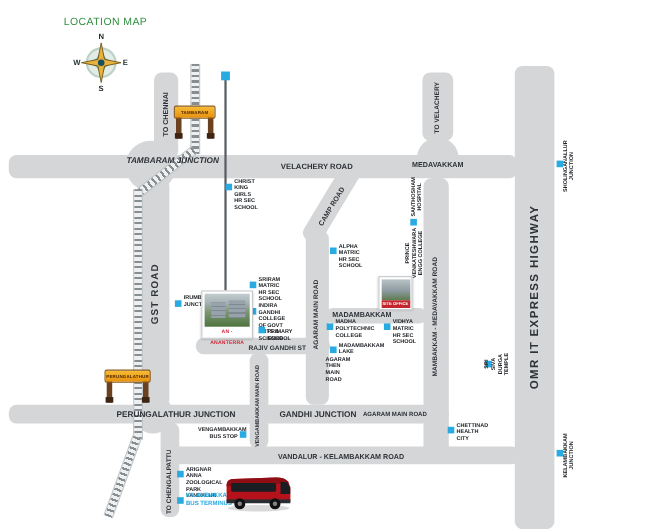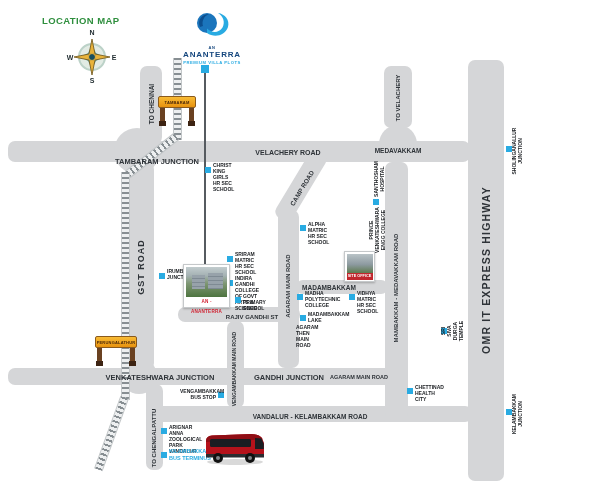--- a/index.html
+++ b/index.html
@@ -36,21 +36,21 @@
   #site-photo{position:relative;width:100%;height:30px;overflow:hidden;
      background:linear-gradient(180deg,#c2ccce 0%,#a5b2b4 28%,#7e9673 55%,#4e7440 100%);}
   .bldg{position:absolute;background:repeating-linear-gradient(180deg,#97a2aa 0 3px,#7e8a93 3px 4px);}
   #site-caption{width:100%;height:9px;color:#d11f2f;font-size:4.6px;font-weight:bold;
                 text-align:center;line-height:10px;letter-spacing:.2px;}
   #office-frame{position:absolute;left:344px;top:251px;width:31px;height:31px;background:#fff;
                 border:1px solid #c5c8ca;box-shadow:0 1px 2px rgba(0,0,0,.25);z-index:5;padding:1.5px;box-sizing:border-box;}
   #office-photo{width:100%;height:19px;background:linear-gradient(180deg,#b9c3c7 0%,#8d9aa0 55%,#5d7a4e 100%);}
   #office-caption{width:100%;height:7px;background:#c1272d;color:#fff;font-size:3.8px;
                   font-weight:bold;text-align:center;line-height:7px;}
-  #heading{position:absolute;left:42px;top:15px;font-size:9.5px;font-weight:bold;
+  #heading{position:absolute;left:58px;top:15px;font-size:9.5px;font-weight:normal;
            color:#2f8f3e;letter-spacing:.4px;z-index:5;}
   #compass{position:absolute;left:64px;top:26px;z-index:5;}
   #logo{position:absolute;left:181px;top:11px;width:62px;text-align:center;z-index:5;}
   #logo-monogram{font-size:4px;font-weight:bold;color:#16477e;letter-spacing:.5px;}
   #logo-name{font-size:8px;font-weight:bold;color:#16477e;letter-spacing:.8px;}
   #logo-tagline{font-size:4.2px;font-weight:bold;color:#29abe2;letter-spacing:.5px;margin-top:1px;}
   #bus{position:absolute;left:203px;top:429px;z-index:5;}
 </style>
 </head>
 <body>
@@ -98,30 +98,20 @@
       <path d="M28 19 L32 27 L40 31 L32 35 L28 43 L24 35 L16 31 L24 27 Z" fill="#76a79c"></path>
       <path d="M28 13 L31 28 L46 31 L31 34 L28 49 L25 34 L10 31 L25 28 Z" fill="#e8b33b" stroke="#6b5216" stroke-width="0.8"></path>
       <circle cx="28" cy="31" r="3.5" fill="#184f5e" stroke="#e8b33b" stroke-width="1"></circle>
       <text x="28" y="9" text-anchor="middle" font-size="7" font-weight="bold" fill="#1e2a2e">N</text>
       <text x="50" y="33.5" text-anchor="middle" font-size="7" font-weight="bold" fill="#1e2a2e">E</text>
       <text x="28" y="57" text-anchor="middle" font-size="7" font-weight="bold" fill="#1e2a2e">S</text>
       <text x="6" y="33.5" text-anchor="middle" font-size="7" font-weight="bold" fill="#1e2a2e">W</text>
     </svg>
   </div>
 
-  <div id="logo">
-    <svg width="36" height="30" viewBox="0 0 36 30">
-      <circle cx="13" cy="12" r="10" fill="#1b75bc"></circle>
-      <path d="M6 16 C3 9 8 3 15 3 C10 5 7.5 10 9 15 Z" fill="#0c4f8f"></path>
-      <path d="M13 22 C20 27 31 25 34 16 C36 9 31 3 24 2 C29 5 31.5 11 28.5 16.5 C25 22 18 22.5 13 17.5 Z" fill="#29abe2"></path>
-    </svg>
-    <div id="logo-monogram">AN</div>
-    <div id="logo-name">ANANTERRA</div>
-    <div id="logo-tagline">PREMIUM VILLA PLOTS</div>
-  </div>
 
   <div id="leader-marker"></div>
   <div id="leader-line"></div>
 
   <div id="site-frame">
     <div id="site-photo">
       <div class="bldg" style="left:6px;top:8px;width:13px;height:14px;"></div>
       <div class="bldg" style="left:22px;top:6px;width:15px;height:16px;"></div>
     </div>
     <div id="site-caption">AN - ANANTERRA</div>
@@ -141,24 +131,24 @@
       <path d="M52 9 L58.5 9.5 L60.8 15 L60.8 20 L52 20 Z" fill="#1a1d22"></path>
       <rect x="3" y="25" width="58" height="3.5" fill="#2a2d31"></rect>
       <circle cx="15" cy="29" r="5" fill="#111"></circle>
         <circle cx="15" cy="29" r="2" fill="#818589"></circle>
       <circle cx="47" cy="29" r="5" fill="#111"></circle>
         <circle cx="47" cy="29" r="2" fill="#818589"></circle>
     </svg>
   </div>
 
   <div id="gen-labels">
-      <div class="rlabel" style="left: 157px; top: 161px; font-size: 7.5px;">TAMBARAM JUNCTION</div>
+      <div class="rlabel" style="left: 157px; top: 146px; font-size: 7.5px; font-style: italic;">TAMBARAM JUNCTION</div>
       <div class="rlabel" style="left: 288px; top: 152px; font-size: 7px;">VELACHERY ROAD</div>
       <div class="rlabel" style="left: 398px; top: 150px; font-size: 6.5px;">MEDAVAKKAM</div>
-      <div class="rlabel" style="left: 160px; top: 377px; font-size: 7.5px;">VENKATESHWARA JUNCTION</div>
+      <div class="rlabel" style="left: 160px; top: 377px; font-size: 7.5px;">PERUNGALATHUR JUNCTION</div>
       <div class="rlabel" style="left: 289px; top: 377px; font-size: 7.5px;">GANDHI JUNCTION</div>
       <div class="rlabel" style="left: 359px; top: 377px; font-size: 5.5px;">AGARAM MAIN ROAD</div>
       <div class="rlabel" style="left: 310px; top: 416px; font-size: 6.5px;">VANDALUR - KELAMBAKKAM ROAD</div>
       <div class="rlabel" style="left: 252px; top: 317px; font-size: 6px;">RAJIV GANDHI ST</div>
       <div class="rlabel" style="left: 329px; top: 287px; font-size: 6.5px;">MADAMBAKKAM</div>
       <div class="rlabel" style="left: 141px; top: 267px; font-size: 9px; letter-spacing: 1px; transform: translate(-50%, -50%) rotate(-90deg);">GST ROAD</div>
       <div class="rlabel" style="left: 151px; top: 104px; font-size: 6.5px; transform: translate(-50%, -50%) rotate(-90deg);">TO CHENNAI</div>
       <div class="rlabel" style="left: 154px; top: 438px; font-size: 6px; transform: translate(-50%, -50%) rotate(-90deg);">TO CHENGALPATTU</div>
       <div class="rlabel" style="left: 398px; top: 98px; font-size: 6px; transform: translate(-50%, -50%) rotate(-90deg);">TO VELACHERY</div>
       <div class="rlabel" style="left: 396px; top: 288px; font-size: 6px; transform: translate(-50%, -50%) rotate(-90deg);">MAMBAKKAM - MEDAVAKKAM ROAD</div>

